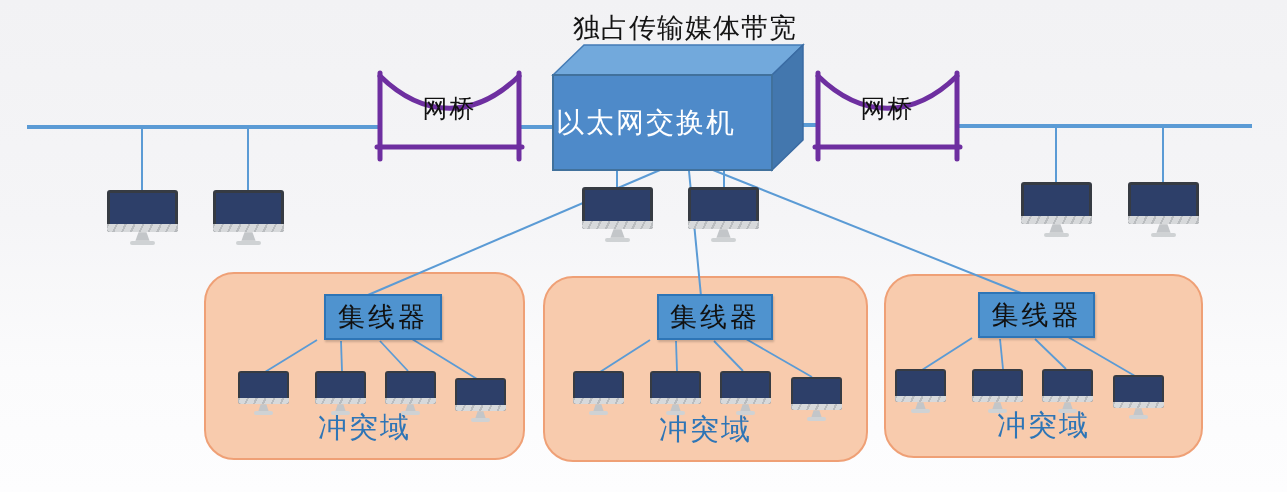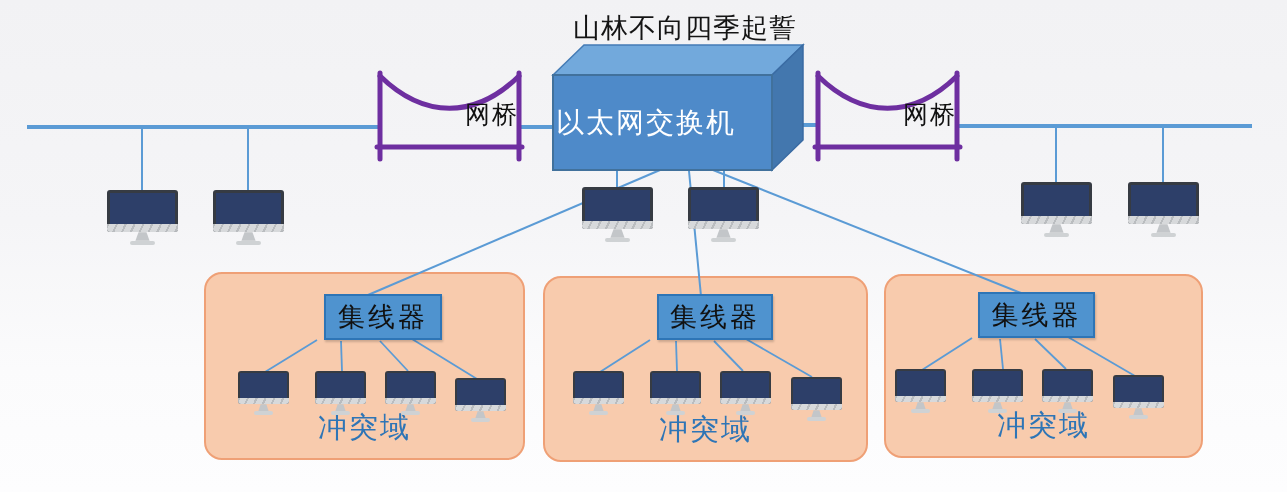--- a/index.html
+++ b/index.html
@@ -5,21 +5,21 @@
   html,body{margin:0;padding:0;}
   body{font-family:"Liberation Serif", serif;}
   #stage{
     position:relative;width:1287px;height:492px;overflow:hidden;
     background:linear-gradient(180deg,#f2f2f4 0%,#f5f5f7 45%,#fbfbfc 75%,#fdfdfe 100%);
   }
   #wires{position:absolute;left:0;top:0;z-index:2;pointer-events:none;}
   
   .domain{
     position:absolute;z-index:1;background:#f8cbad;border:2.5px solid #efa076;
-    border-radius:18px;box-sizing:border-box;
+    border-radius:30px;box-sizing:border-box;
   }
   .domain-label{
     position:absolute;left:0;right:0;bottom:10px;text-align:center;z-index:4;
     font-size:29px;color:#2e75b6;letter-spacing:2px;
   }
   
   .hub{
     position:absolute;z-index:3;background:#4f93cf;border:2px solid #2e75b6;
     box-sizing:border-box;display:flex;align-items:center;justify-content:center;
     font-size:27px;color:#111;letter-spacing:3px;
@@ -30,21 +30,21 @@
   .switch-label{
     position:absolute;left:553px;top:75px;width:186px;height:95px;z-index:4;
     display:flex;align-items:center;justify-content:center;
     color:#fff;font-size:28px;letter-spacing:2px;
   }
   .diagram-title{
     position:absolute;left:535px;top:10px;width:300px;z-index:4;
     text-align:center;font-size:27px;color:#141414;letter-spacing:1px;
   }
   .bridge-label{
-    position:absolute;top:98px;width:139px;z-index:4;text-align:right;
+    position:absolute;top:92px;width:139px;z-index:4;text-align:center;
     font-size:25px;color:#111;letter-spacing:2px;
   }
   .watermark{
     position:absolute;right:3px;top:464px;z-index:5;
     font-family:"Liberation Sans", sans-serif;
     font-size:19px;color:#c6c6c6;letter-spacing:1px;
   }
   
   .monitor{position:absolute;z-index:3;}
   .monitor.lg{width:71px;height:57px;}
@@ -128,21 +128,21 @@
   <div class="hub" style="left:312px;top:294px;width:118px;height:46px;">
     <span>集线器</span>
   </div>
   <div class="hub" style="left:645px;top:294px;width:116px;height:46px;">
     <span>集线器</span>
   </div>
   <div class="hub" style="left:966px;top:292px;width:117px;height:46px;">
     <span>集线器</span>
   </div>
 
-  <div class="diagram-title">山林不向四季起誓</div>
+  <div class="diagram-title">独占传输媒体带宽</div>
   <div class="switch-label">以太网交换机</div>
   <div class="bridge-label" style="left:380px;">网桥</div>
   <div class="bridge-label" style="left:818px;">网桥</div>
 
   <div class="monitor lg" style="left:107px;top:190px;">
       <div class="mbody">
         <div class="mscreen"></div>
         <div class="mchin"></div>
       </div>
       <div class="mstand"></div>

